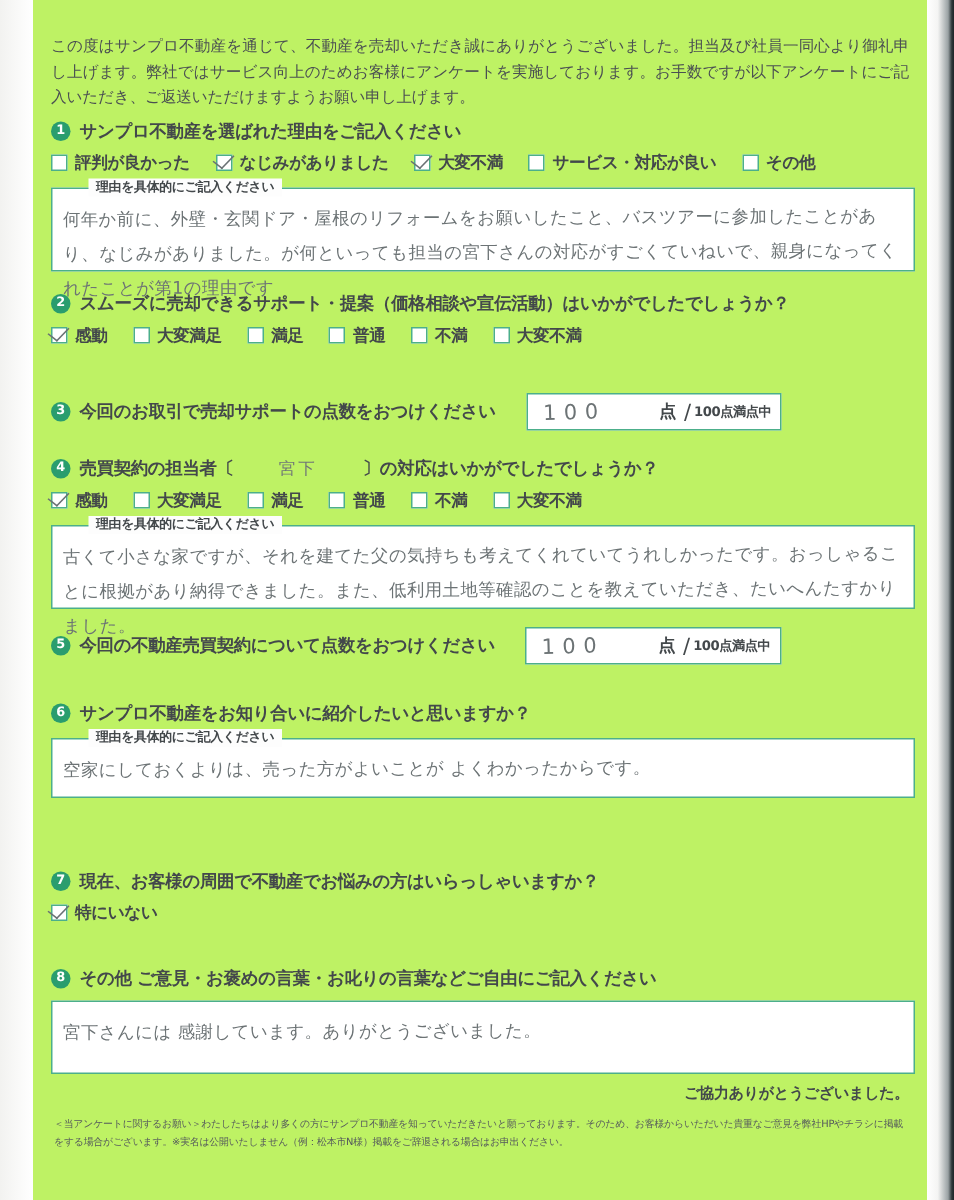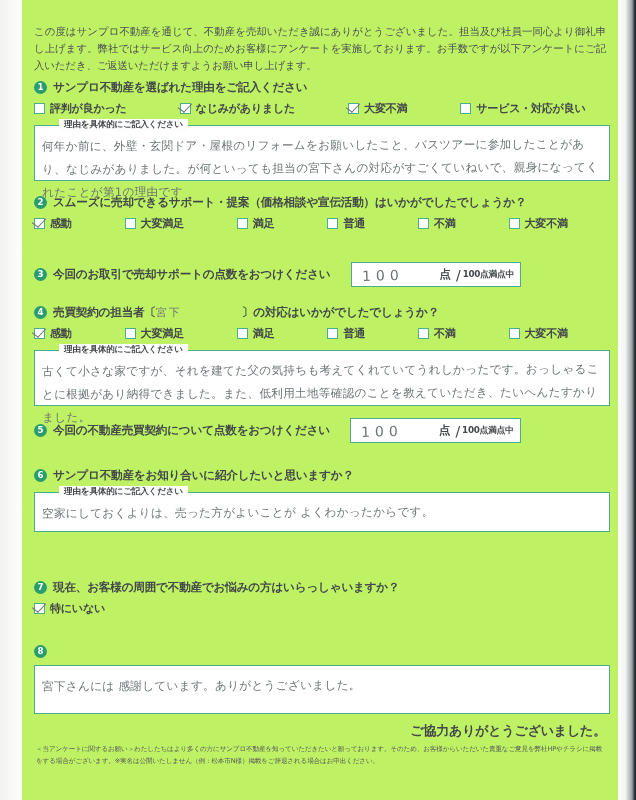--- a/index.html
+++ b/index.html
@@ -85,36 +85,36 @@
   }
   .q-title {
     font-size: 11.6px;
     font-weight: bold;
     color: #43484b;
     letter-spacing: -0.2px;
   }
   .q-title .namefield {
     display: inline-block;
     min-width: 86px;
+    text-align: center;
     font-weight: normal;
   }
   .hand-inline {
     font-family: "DejaVu Sans", "Liberation Sans", sans-serif;
     color: #6f7577;
     font-size: 11px;
     letter-spacing: 2px;
   }
 
   
   .opts {
     display: flex;
     align-items: center;
     margin-top: 6px;
     white-space: nowrap;
-    gap: 36px;
   }
   .opt {
     display: inline-flex;
     align-items: center;
     gap: 5px;
     margin-right: 17px;
   }
   .opt:last-child { margin-right: 0; }
   .box {
     position: relative;
@@ -213,21 +213,21 @@
     font-weight: bold;
     color: #43484b;
     letter-spacing: -0.3px;
   }
 
   
   .thanks {
     position: absolute;
     right: 12px;
     top: 722px;
-    font-size: 13px;
+    font-size: 10px;
     font-weight: bold;
     color: #43484b;
     letter-spacing: -0.2px;
   }
   .finefootnote {
     position: absolute;
     left: 14px;
     top: 744px;
     width: 566px;
     font-size: 6.6px;
@@ -398,20 +398,21 @@
         <label class="opt">
           <span class="box checked"></span>
           <span class="opt-label">特にいない</span>
         </label>
       </div>
     </div>
 
     <div class="q" style="top:645px;">
       <div class="q-head">
         <span class="q-num">8</span>
+        <span class="q-title">その他 ご意見・お褒めの言葉・お叱りの言葉などご自由にご記入ください</span>
       </div>
       <div class="answer-box" style="height:49px;margin-top:7px;">
         <span class="hand">宮下さんには 感謝しています。ありがとうございました。</span>
       </div>
     </div>
 
     <div class="thanks">ご協力ありがとうございました。</div>
     <div class="finefootnote">＜当アンケートに関するお願い＞わたしたちはより多くの方にサンプロ不動産を知っていただきたいと願っております。そのため、お客様からいただいた貴重なご意見を弊社HPやチラシに掲載をする場合がございます。※実名は公開いたしません（例：松本市N様）掲載をご辞退される場合はお申出ください。</div>
 
   </div>

